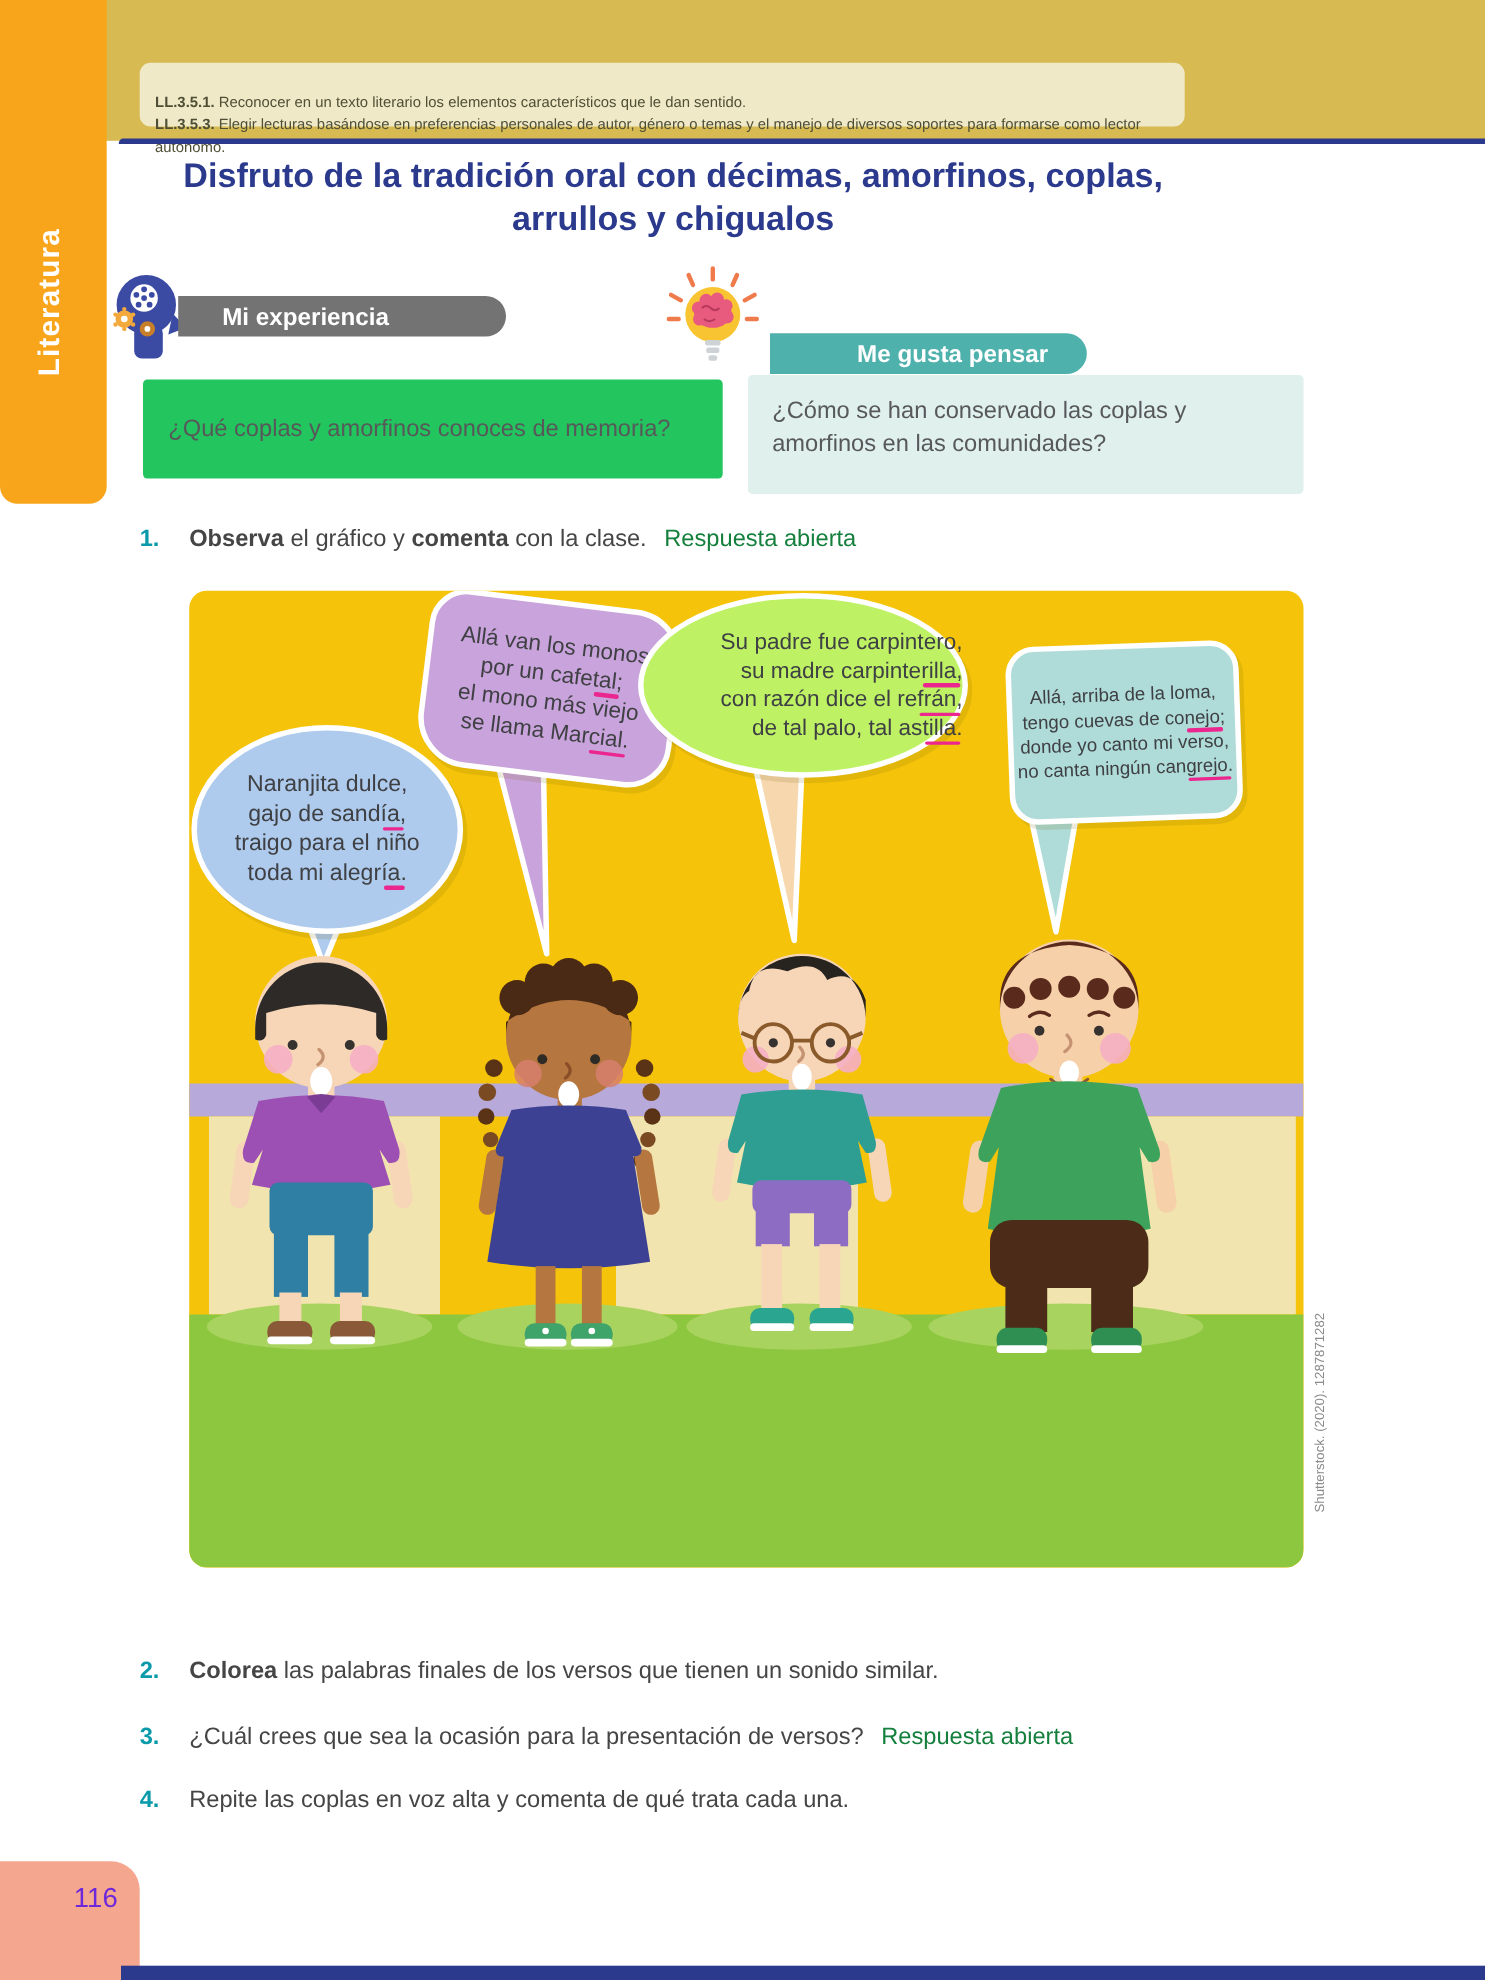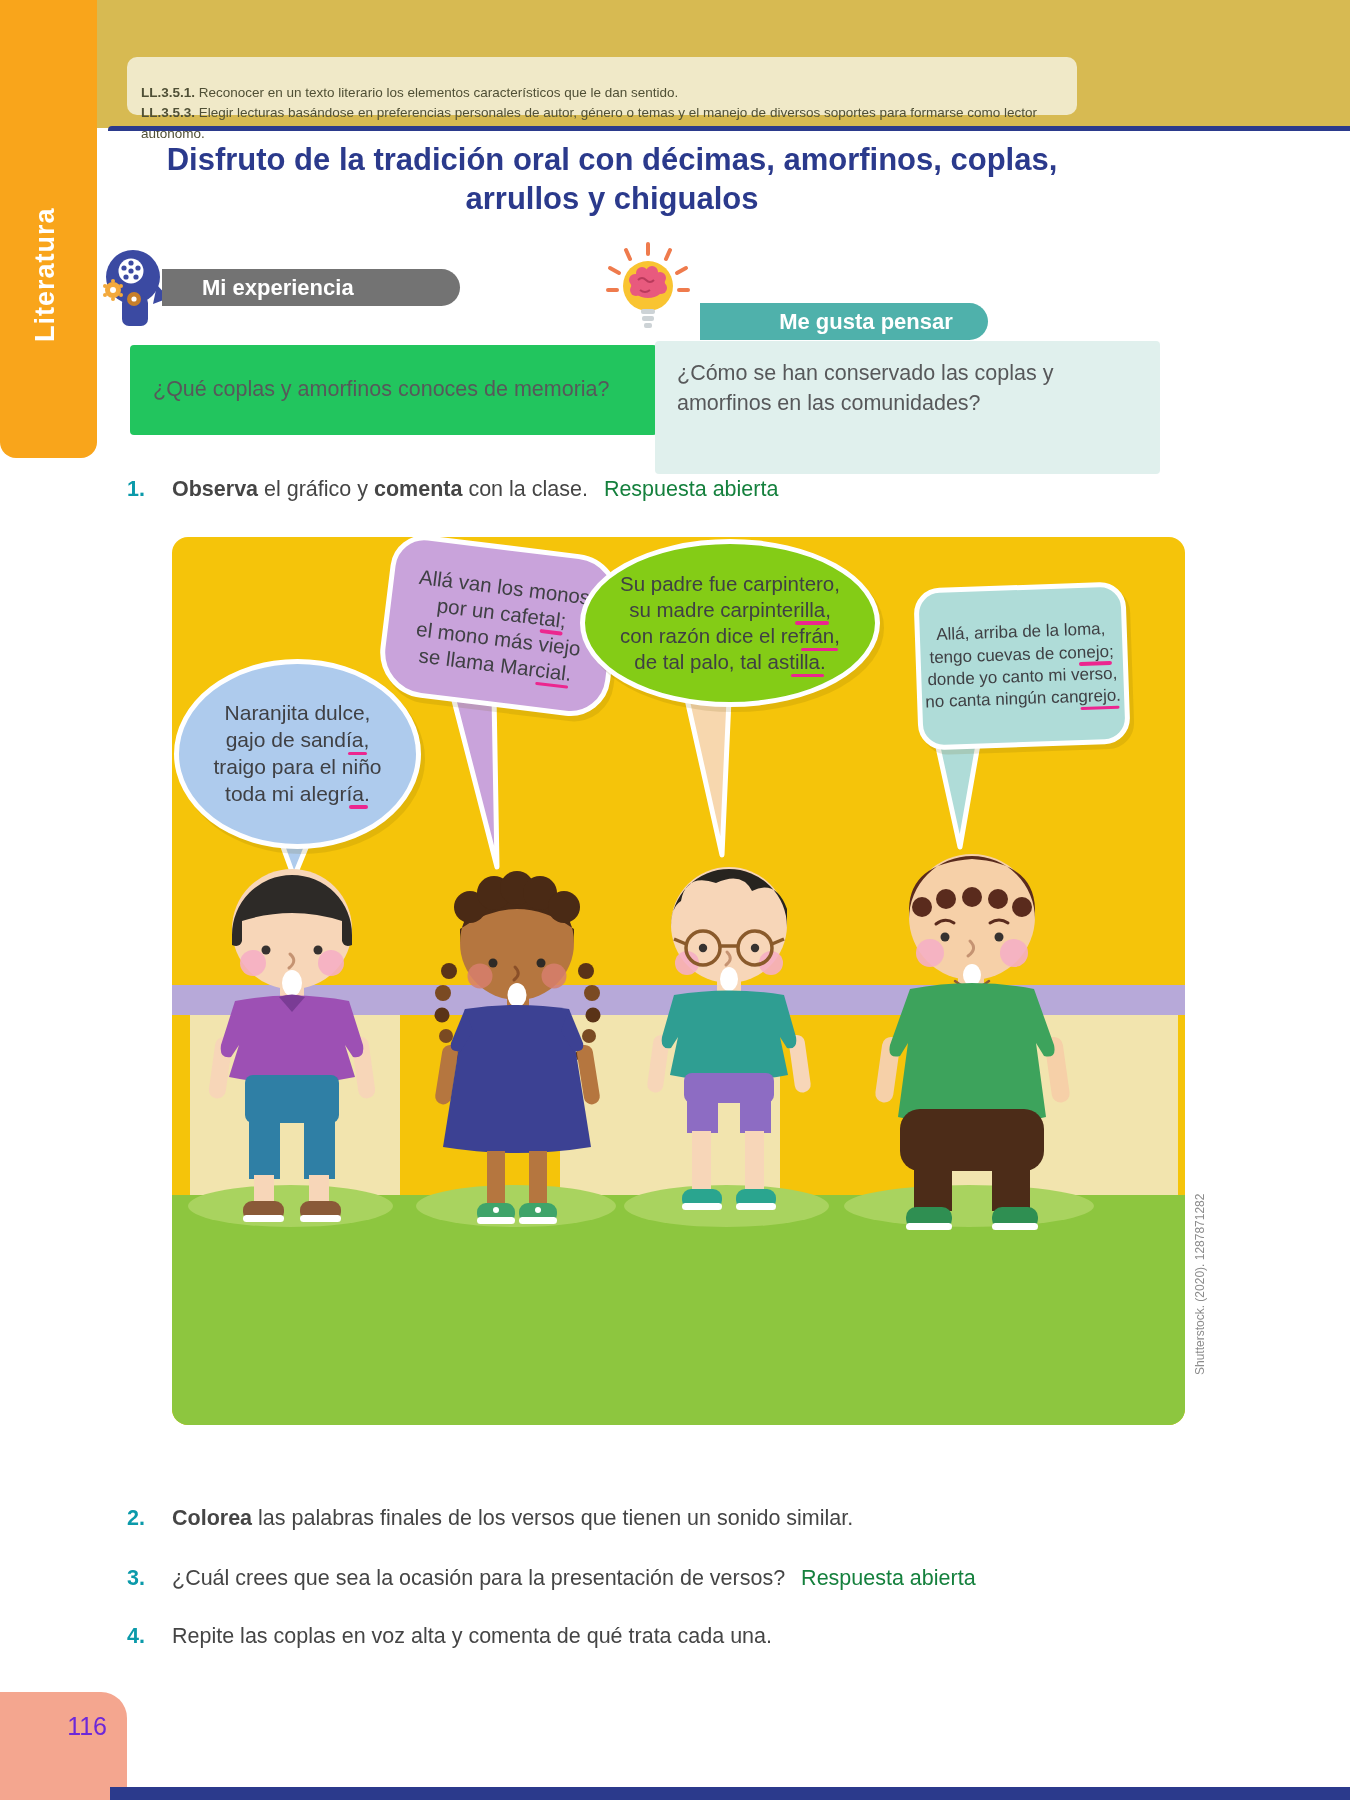--- a/index.html
+++ b/index.html
@@ -22,21 +22,21 @@
   
   .page-title { left:112px; top:140px; width:1000px; font-size:31px; font-weight:bold;
                 color:#2b3a8c; line-height:1.27;text-align:center; }
 
   
   .hdr { height:37px; color:#fff; font-size:22px; font-weight:bold; line-height:37px;
          border-radius:0 19px 19px 0; box-sizing:border-box; }
   .exp-hdr   { left:162px; top:269px; width:298px; background:#737373; padding-left:40px; }
   .think-hdr { left:700px; top:303px; width:288px; background:#4fb1ab; padding-left:44px;text-align:center; }
   .exp-panel   { left:130px; top:345px; width:527px; height:90px;  background:#22c55e; border-radius:4px; }
-  .think-panel { left:655px; top:341px; width:505px; height:133px; background:#e0f0ed; border-radius:4px; }
+  .think-panel { left:680px; top:341px; width:505px; height:108px; background:#e0f0ed; border-radius:4px; }
   .panel-q { font-size:21.5px; color:#57585a; line-height:1.4; }
   .exp-panel .panel-q   { padding:29px 0 0 23px; }
   .think-panel .panel-q { padding:17px 0 0 22px; width:450px; }
 
   
   .activity { left:127px; font-size:21.5px; color:#454545; }
   .act-num  { color:#0b9aaa; font-weight:bold; display:inline-block; width:45px; }
   .act-bold { font-weight:bold; }
   .answer-note { color:#15803d; margin-left:16px; }
 
@@ -302,21 +302,21 @@
       <div>gajo de sand<span class="rhyme-mark">ía,</span></div>
       <div>traigo para el niño</div>
       <div>toda mi alegr<span class="rhyme-mark">ía.</span></div>
     </div>
   <div class="abs bubble b2" style="background: rgb(201, 163, 219);">
       <div>Allá van los monos</div>
       <div>por un cafe<span class="rhyme-mark">tal;</span></div>
       <div>el mono más viejo</div>
       <div>se llama Mar<span class="rhyme-mark">cial.</span></div>
     </div>
-  <div class="abs bubble b3" style="background: #84cc16;">
+  <div class="abs bubble b3" style="background: #bef264; align-items: flex-end;">
       <div>Su padre fue carpintero,</div>
       <div>su madre carpinte<span class="rhyme-mark">rilla,</span></div>
       <div>con razón dice el re<span class="rhyme-mark">frán,</span></div>
       <div>de tal palo, tal as<span class="rhyme-mark">tilla.</span></div>
     </div>
   <div class="abs bubble b4" style="background: rgb(175, 220, 216);">
       <div>Allá, arriba de la loma,</div>
       <div>tengo cuevas de co<span class="rhyme-mark">nejo;</span></div>
       <div>donde yo canto mi verso,</div>
       <div>no canta ningún can<span class="rhyme-mark">grejo.</span></div>

